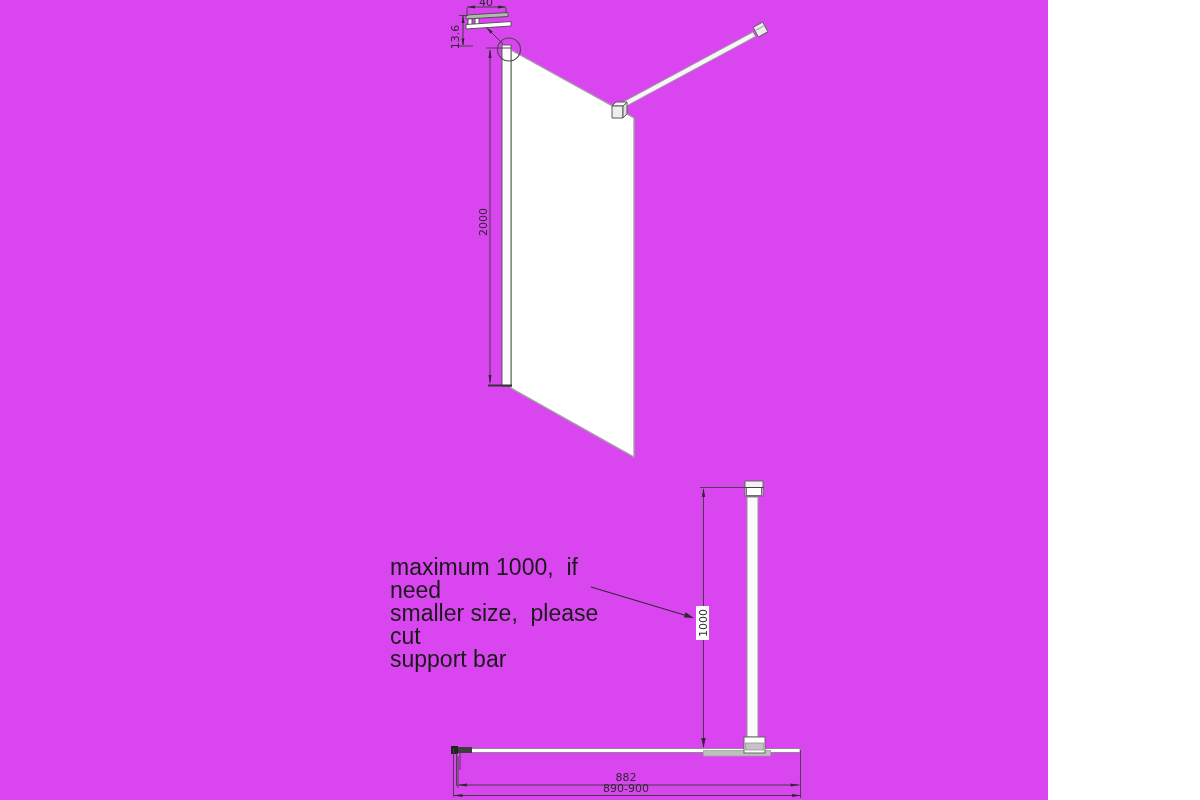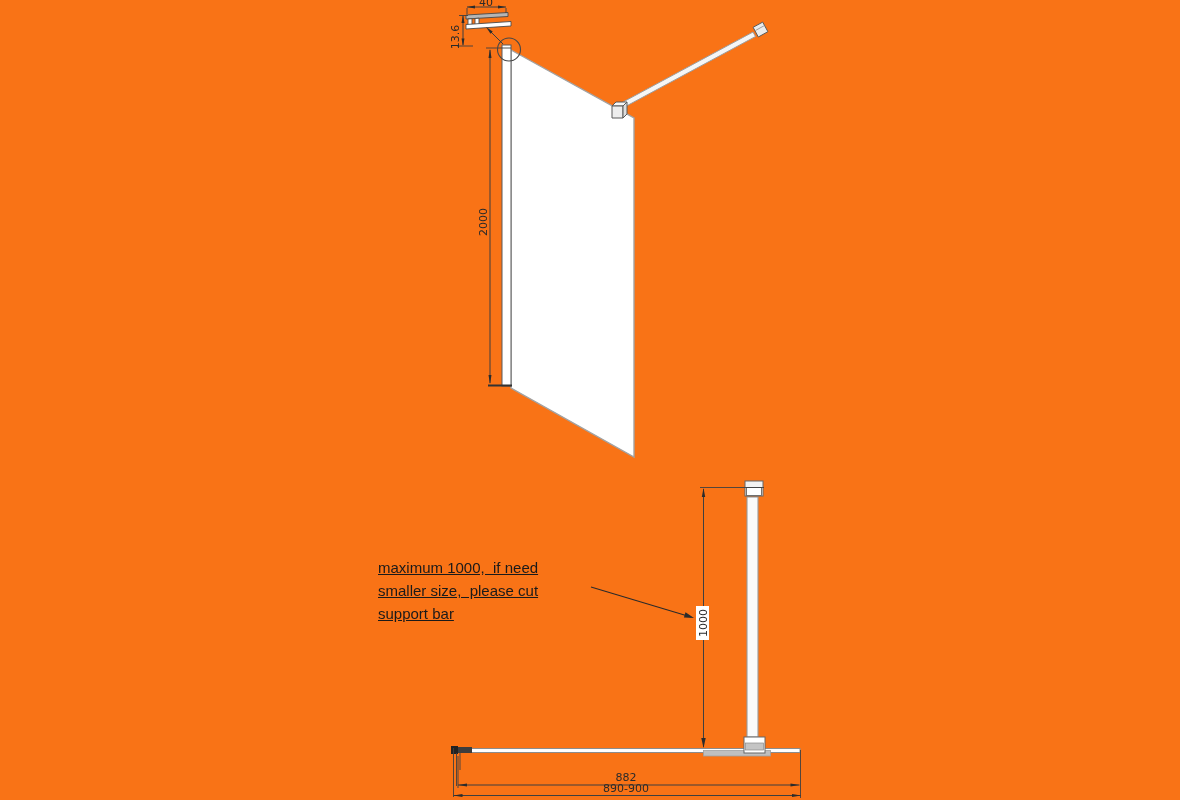--- a/index.html
+++ b/index.html
@@ -2,37 +2,36 @@
 <html><head>
 <meta charset="utf-8">
 <style>
   html, body {
     margin: 0; padding: 0;
     width: 1200px; height: 800px;
     background: #ffffff;
     overflow: hidden;
     font-family: "Liberation Sans", sans-serif;
   }
-  .canvas { position: relative; width: 1180px; height: 800px; background:#f97316; }
+  .canvas { position: relative; width: 1048px; height: 800px; background:#d946ef; }
   svg { position: absolute; top: 0; left: 0; }
   svg text {
     font-family: "DejaVu Sans", sans-serif;
     font-size: 11px;
     fill: #2a2a2a;
   }
   .note {
     position: absolute;
-    left: 378px; top: 556px;
+    left: 390px; top: 556px;
     width: 230px;
     font-family: "Liberation Sans", sans-serif;
-    font-size: 15px;
+    font-size: 23px;
     line-height: 23px;
     color: #1a1a1a;
     white-space: pre-wrap;
-    text-decoration: underline;
   }
   .dimline { stroke:#3f3f3f; stroke-width:1; fill:none; }
   .extline { stroke:#3f3f3f; stroke-width:0.9; fill:none; }
   .arrow   { fill:#2b2b2b; stroke:none; }
   .glass   { stroke:#a3a3a3; stroke-width:1.4; fill:#ffffff; }
   .metal   { stroke:#5a5a5a; stroke-width:1; }
   .tube    { stroke:#9a9a9a; stroke-width:1.1; fill:#fafafa; }
 </style>
 </head>
 <body>

